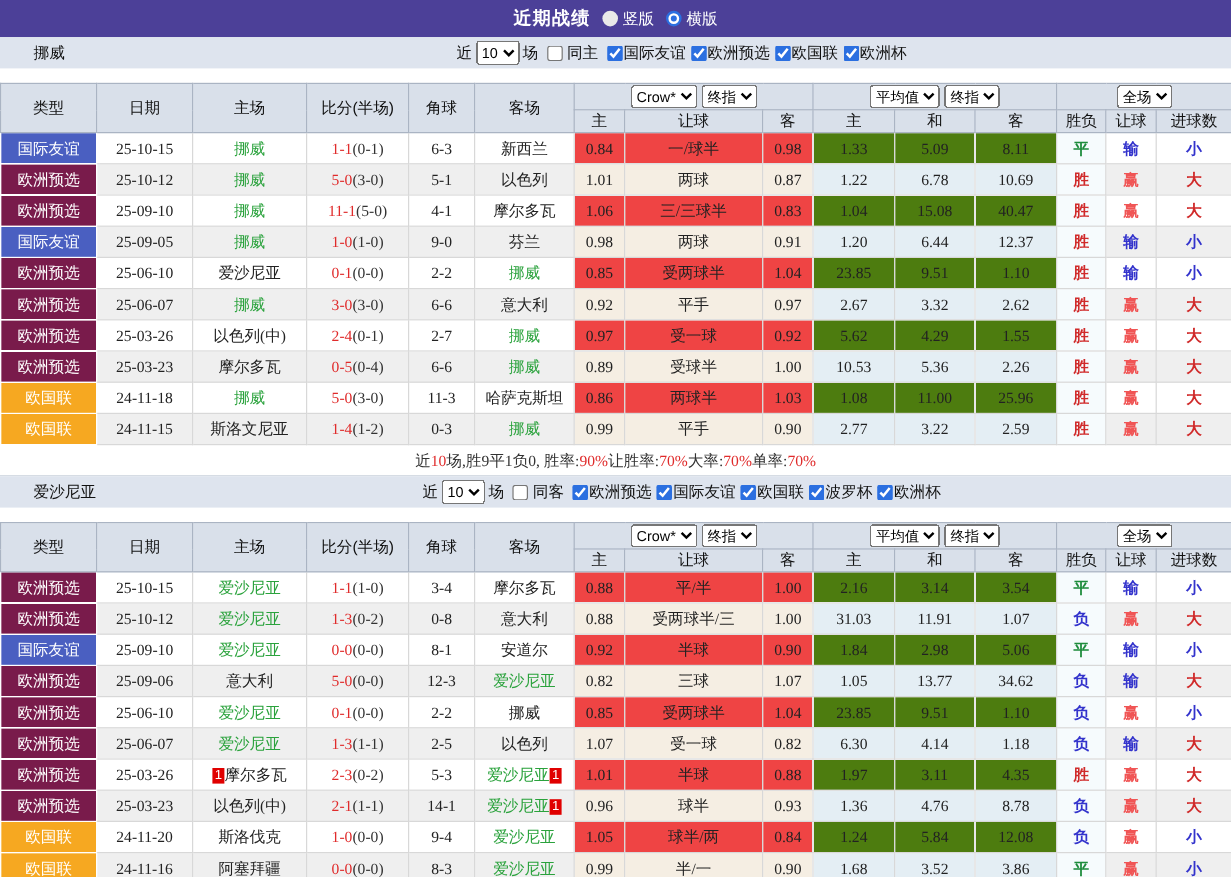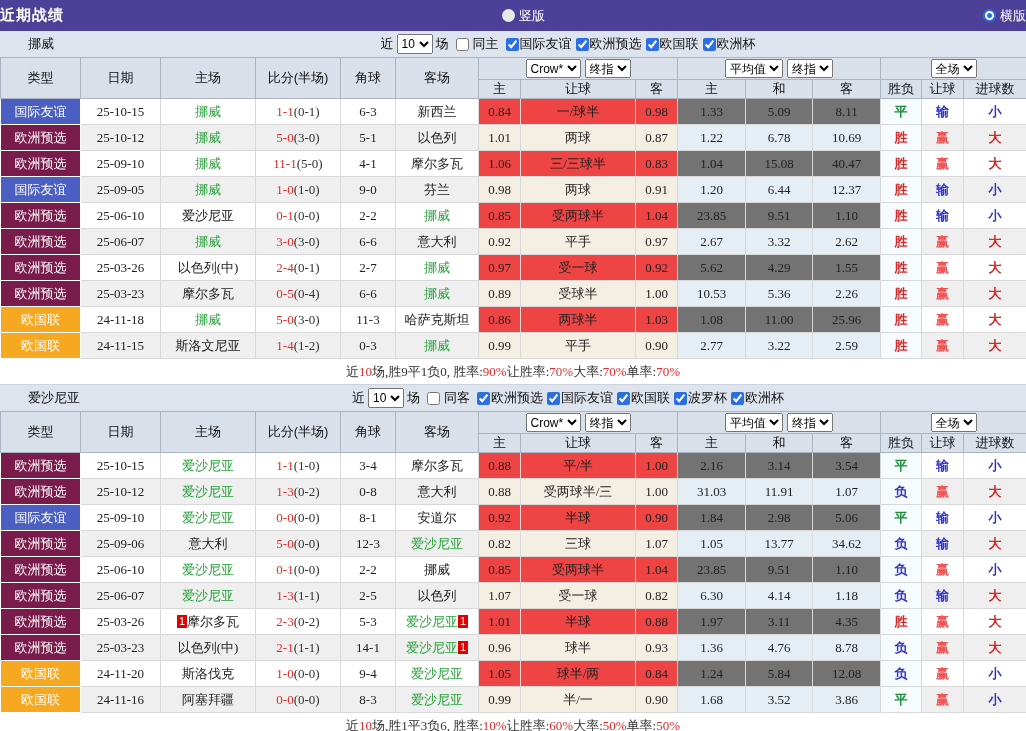--- a/index.html
+++ b/index.html
@@ -1,45 +1,45 @@
 <!DOCTYPE html>
 <html><head>
 <meta charset="utf-8">
 <style>
   * { box-sizing: border-box; margin: 0; padding: 0; }
   body { width: 1026px; background: #fff; font-family: "Liberation Sans", sans-serif; }
 
   
-  .topbar { height: 31px; background: #4c4098; display: flex; align-items: center; justify-content: space-between; gap: 10px; }
+  .topbar { height: 31px; background: #4c4098; display: flex; align-items: center; justify-content: center; gap: 10px; }
   .tb-title { color: #fff; font-size: 15px; font-weight: bold; letter-spacing: 1px; }
   .tb-radio { display: inline-flex; align-items: center; gap: 4px; color: #fff; font-size: 13px; cursor: pointer; }
   .rad { width: 13px; height: 13px; border-radius: 50%; background: #e9e9e9; display: inline-flex; align-items: center; justify-content: center; }
   .rad.sel { background: #fff; border: 2px solid #2b6fe0; }
   .raddot { width: 5px; height: 5px; border-radius: 50%; background: #2b6fe0; }
 
   
   .sec-head { height: 26px; background: #dee4ee; position: relative; display: flex; align-items: center; font-size: 13px; color: #111; }
   .team { position: absolute; left: 28px; font-size: 13px; }
   .filters { margin: 0 auto; transform: translateX(55px); display: flex; align-items: center; gap: 3px; white-space: nowrap; }
   .filters select { font-size: 12px; height: 20px; }
   .filters input[type=checkbox] { width: 13px; height: 13px; accent-color: #2b6fe0; margin: 0 1px 0 4px; vertical-align: middle; }
   .lg { display: inline-flex; align-items: center; cursor: pointer; }
 
   
-  table { width: 1026px; table-layout: fixed; border-collapse: collapse; font-family: "Liberation Serif", serif; }
+  table { width: 1026px; table-layout: fixed; border-collapse: collapse; font-family: "Liberation Serif", serif; margin-top: 12px; }
   thead th { background: #d9e0ea; border: 1px solid #aab4c3; font-weight: normal; font-size: 13px; color: #111; font-family: "Liberation Sans", sans-serif; }
   tr.h1 th.grp { height: 21px; padding: 1px 16px; }
   tr.h2 th { height: 17px; }
   thead select { font-size: 12px; height: 19px; margin: 0 2px; }
   tbody tr { height: 26px; }
   tbody td { border: 1px solid #d8d8d8; text-align: center; font-size: 13px; color: #222; overflow: hidden; white-space: nowrap; }
   tbody tr:nth-child(even) td { background: #efefef; }
   td.warm { background: #ef4444; }
   tbody tr:nth-child(even) td.warm { background: #f5eee3; }
-  td.cool { background: #737373; }
+  td.cool { background: #4d7c0f; }
   tbody tr:nth-child(even) td.cool { background: #e4eef4; }
   td.wl, tbody tr:nth-child(even) td.wl { background: #f6fbfd; }
   td.type { border: 1px solid #fff; color: #fff; font-family: "Liberation Sans", sans-serif; font-size: 13px; }
   .t-friendly, tbody tr:nth-child(even) td.t-friendly { background: #4a5fc1; }
   .t-qual,     tbody tr:nth-child(even) td.t-qual     { background: #791b4b; }
   .t-nations,  tbody tr:nth-child(even) td.t-nations  { background: #f6a821; }
   .sc { color: #e02b2b; }
   .half { color: #333; }
   .tname { cursor: pointer; }
   .tname.hl { color: #2aa23c; }

